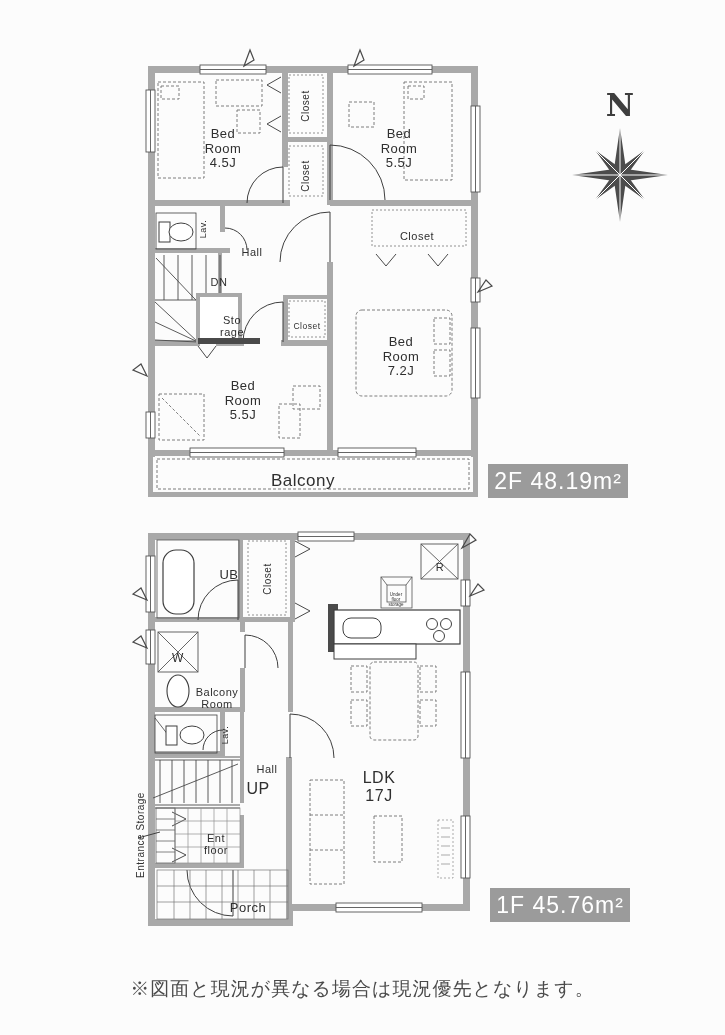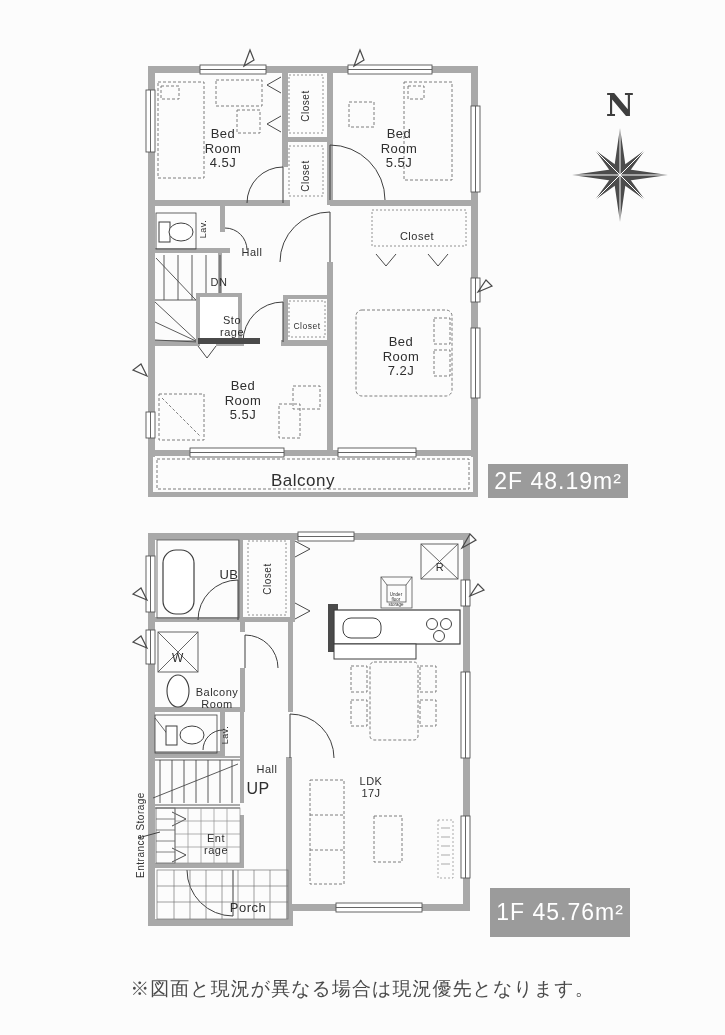--- a/index.html
+++ b/index.html
@@ -341,20 +341,20 @@
 <div class="lbl" style="left:396px;top:592px;font-size:4.5px;letter-spacing:0">Under
 floor
 storage</div>
 <div class="lbl" style="left:178px;top:651px;font-size:12px">W</div>
 <div class="lbl" style="left:217px;top:690px;font-size:11px">Balcony
 Room</div>
 <div class="vlbl" style="left:225px;top:735px;font-size:9px">Lav.</div>
 <div class="lbl" style="left:267px;top:761px;font-size:11px">Hall</div>
 <div class="lbl" style="left:258px;top:781px;font-size:16px">UP</div>
 <div class="lbl" style="left:216px;top:836px;font-size:11px">Ent
-rage</div>
+floor</div>
 <div class="vlbl" style="left:140px;top:835px;font-size:10px">Entrance Storage</div>
 <div class="lbl" style="left:248px;top:900px;font-size:13px">Porch</div>
-<div class="lbl" style="left:371px;top:779px;font-size:11px">LDK
+<div class="lbl" style="left:379px;top:779px;font-size:16px">LDK
 17J</div>
-<div class="badge" style="left:490px;top:888px;width:140px;height:49px">1F 45.76m²</div>
+<div class="badge" style="left:490px;top:888px;width:140px;height:34px">1F 45.76m²</div>
 
 <div class="footer">※図面と現況が異なる場合は現況優先となります。</div>
 
 </body></html>

